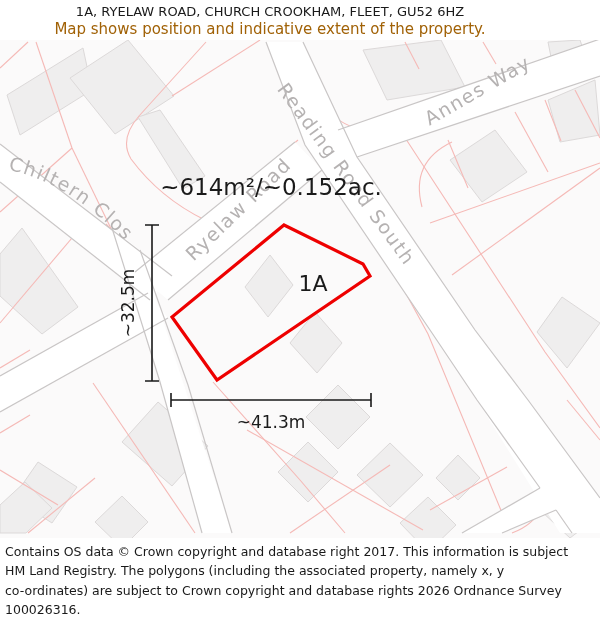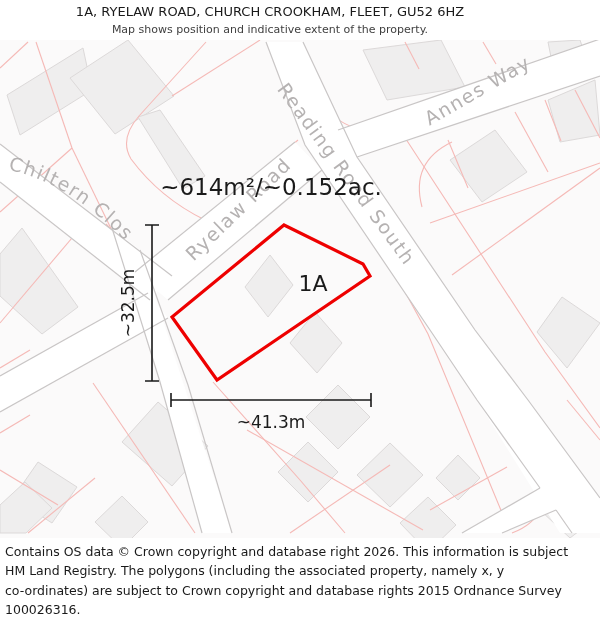--- a/index.html
+++ b/index.html
@@ -1,20 +1,20 @@
 <!DOCTYPE html>
 <html><head>
 <meta charset="utf-8">
 <style>
   html,body{margin:0;padding:0;background:#ffffff;}
   body{width:600px;height:625px;font-family:"DejaVu Sans","Liberation Sans",sans-serif;color:#1a1a1a;overflow:hidden;position:relative;}
   .page{width:568px;height:625px;position:relative;background:#ffffff;}
   .header{position:absolute;top:0;left:0;width:540px;text-align:center;}
   .header .title{font-size:13px;line-height:18px;margin-top:3px;color:#1a1a1a;}
-  .header .subtitle{font-size:11px;line-height:17px;color:#404040;}
+  .header .subtitle{font-size:15px;line-height:17px;color:#a16207;}
   .map-wrap{position:absolute;top:40px;left:0;width:600px;height:498px;overflow:hidden;}
   .footer{position:absolute;top:542px;left:5px;width:592px;font-size:12.5px;line-height:19.4px;color:#1a1a1a;}
   svg text{font-family:"DejaVu Sans","Liberation Sans",sans-serif;}
   .street{fill:#b5b2b2;font-size:19px;letter-spacing:1.5px;}
   .dim-label{fill:#1a1a1a;font-size:17px;}
 </style>
 </head>
 <body>
 
 <div class="page">
@@ -134,19 +134,19 @@
       </g>
 
       <text x="271" y="195" text-anchor="middle" font-size="23" fill="#1a1a1a">~614m²/~0.152ac.</text>
       <text x="313" y="291" text-anchor="middle" font-size="22" fill="#1a1a1a">1A</text>
       <text class="dim-label" x="134" y="303" text-anchor="middle" transform="rotate(-90 134 303)">~32.5m</text>
       <text class="dim-label" x="271" y="428" text-anchor="middle">~41.3m</text>
     </svg>
   </div>
 
   <div class="footer">
-    <div>Contains OS data © Crown copyright and database right 2026. This information is subject</div>
+    <div>Contains OS data © Crown copyright and database right 2017. This information is subject</div>
     <div>HM Land Registry. The polygons (including the associated property, namely x, y</div>
-    <div>co-ordinates) are subject to Crown copyright and database rights 2015 Ordnance Survey</div>
+    <div>co-ordinates) are subject to Crown copyright and database rights 2026 Ordnance Survey</div>
     <div>100026316.</div>
   </div>
 
 </div>
 
 </body></html>

